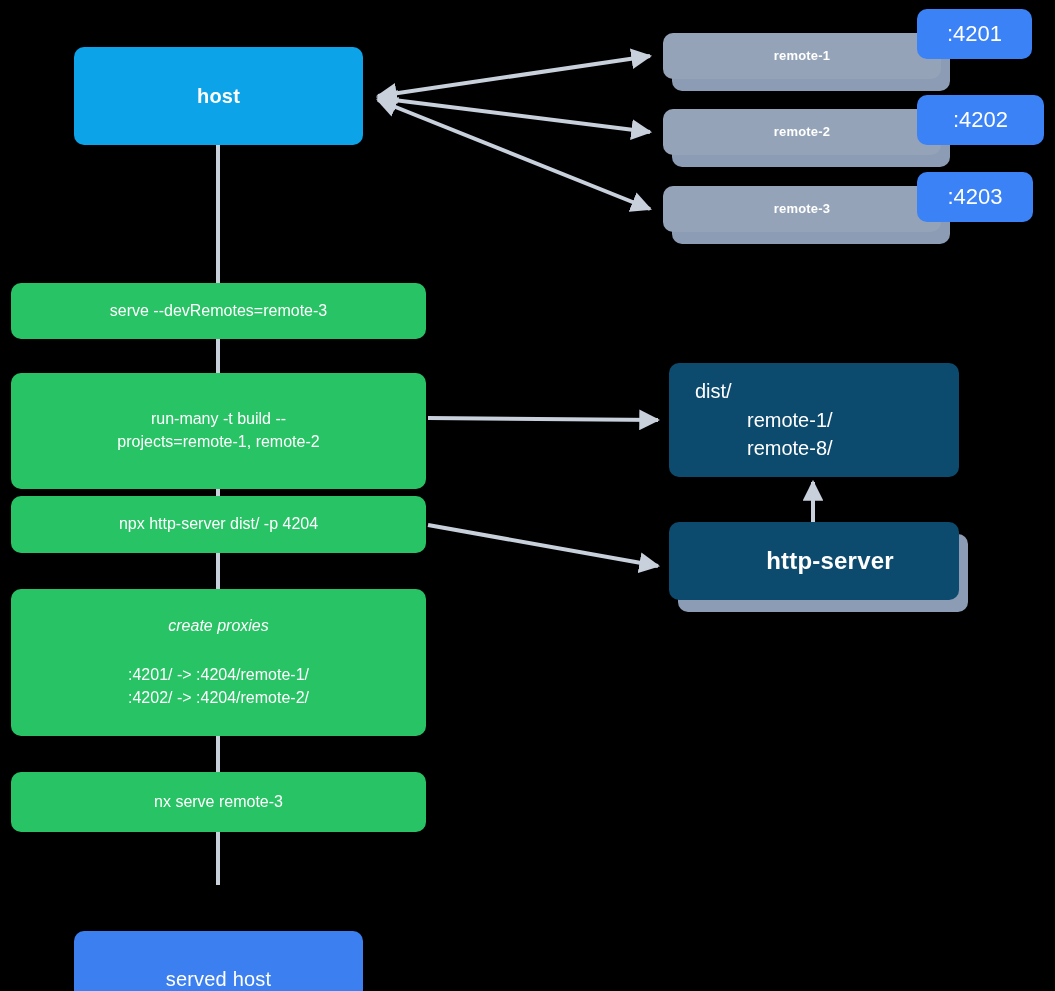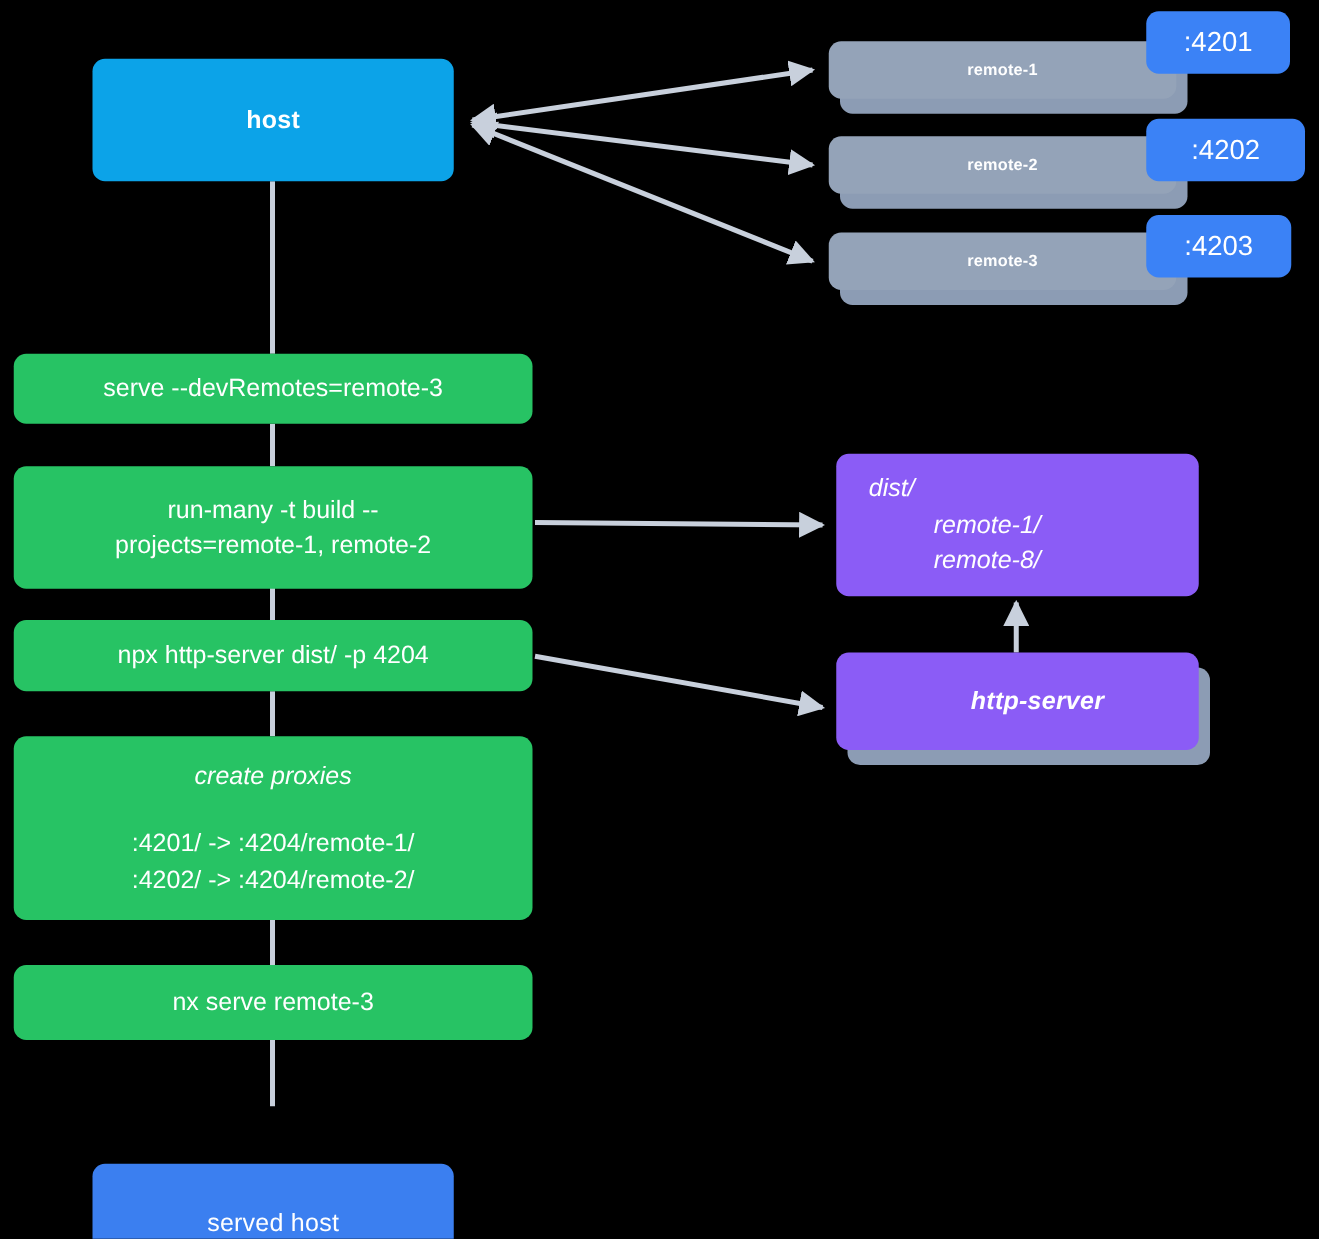--- a/index.html
+++ b/index.html
@@ -52,49 +52,48 @@
   .node-served {
     background: #3B7FF0;
     font-weight: normal;
     font-size: 20px;
     letter-spacing: 0.2px;
     margin-top: 46px;
   }
 
   .node-cmd {
     background: #27C364;
-    font-size: 20px;
+    font-size: 16px;
     font-weight: 400;
   }
 
   .node-remote {
     background: #94A3B8;
     font-weight: bold;
     font-size: 13px;
     letter-spacing: 0.2px;
   }
 
   
   .stack-shadow {
     position: absolute;
     border-radius: 10px;
     background: #8C9CB4;
     z-index: 2;
   }
 
   .node-gray-box {
-    background: #8b5cf6;
+    background: #0c4a6e;
     font-size: 20px;
     font-weight: 400;
-    font-style: italic;
   }
 
   .node-gray-box.bold {
     font-weight: bold;
-    font-size: 20px;
+    font-size: 24px;
     letter-spacing: 0.2px;
     padding-left: 32px;
   }
 
   
   .dist-inner {
     width: 100%;
     padding-left: 26px;
     text-align: left;
   }
@@ -185,21 +184,21 @@
     <span>remote-3</span>
   </div>
   <div class="badge" style="left:917px; top:172px; width:116px; height:50px;">
     <span>:4203</span>
   </div>
 
   <div class="node node-cmd" style="left:11px; top:283px; width:415px; height:56px;">
     <span>serve --devRemotes=remote-3</span>
   </div>
 
-  <div class="node node-cmd" style="left:11px; top:373px; width:415px; height:98px;align-items:center;">
+  <div class="node node-cmd" style="left:11px; top:373px; width:415px; height:116px;align-items:center;">
     <span class="cmd-lines">
       <span>run-many -t build --</span>
       <span>projects=remote-1, remote-2</span>
     </span>
   </div>
 
   <div class="node node-cmd" style="left:11px; top:496px; width:415px; height:57px;">
     <span>npx http-server dist/ -p 4204</span>
   </div>
 

